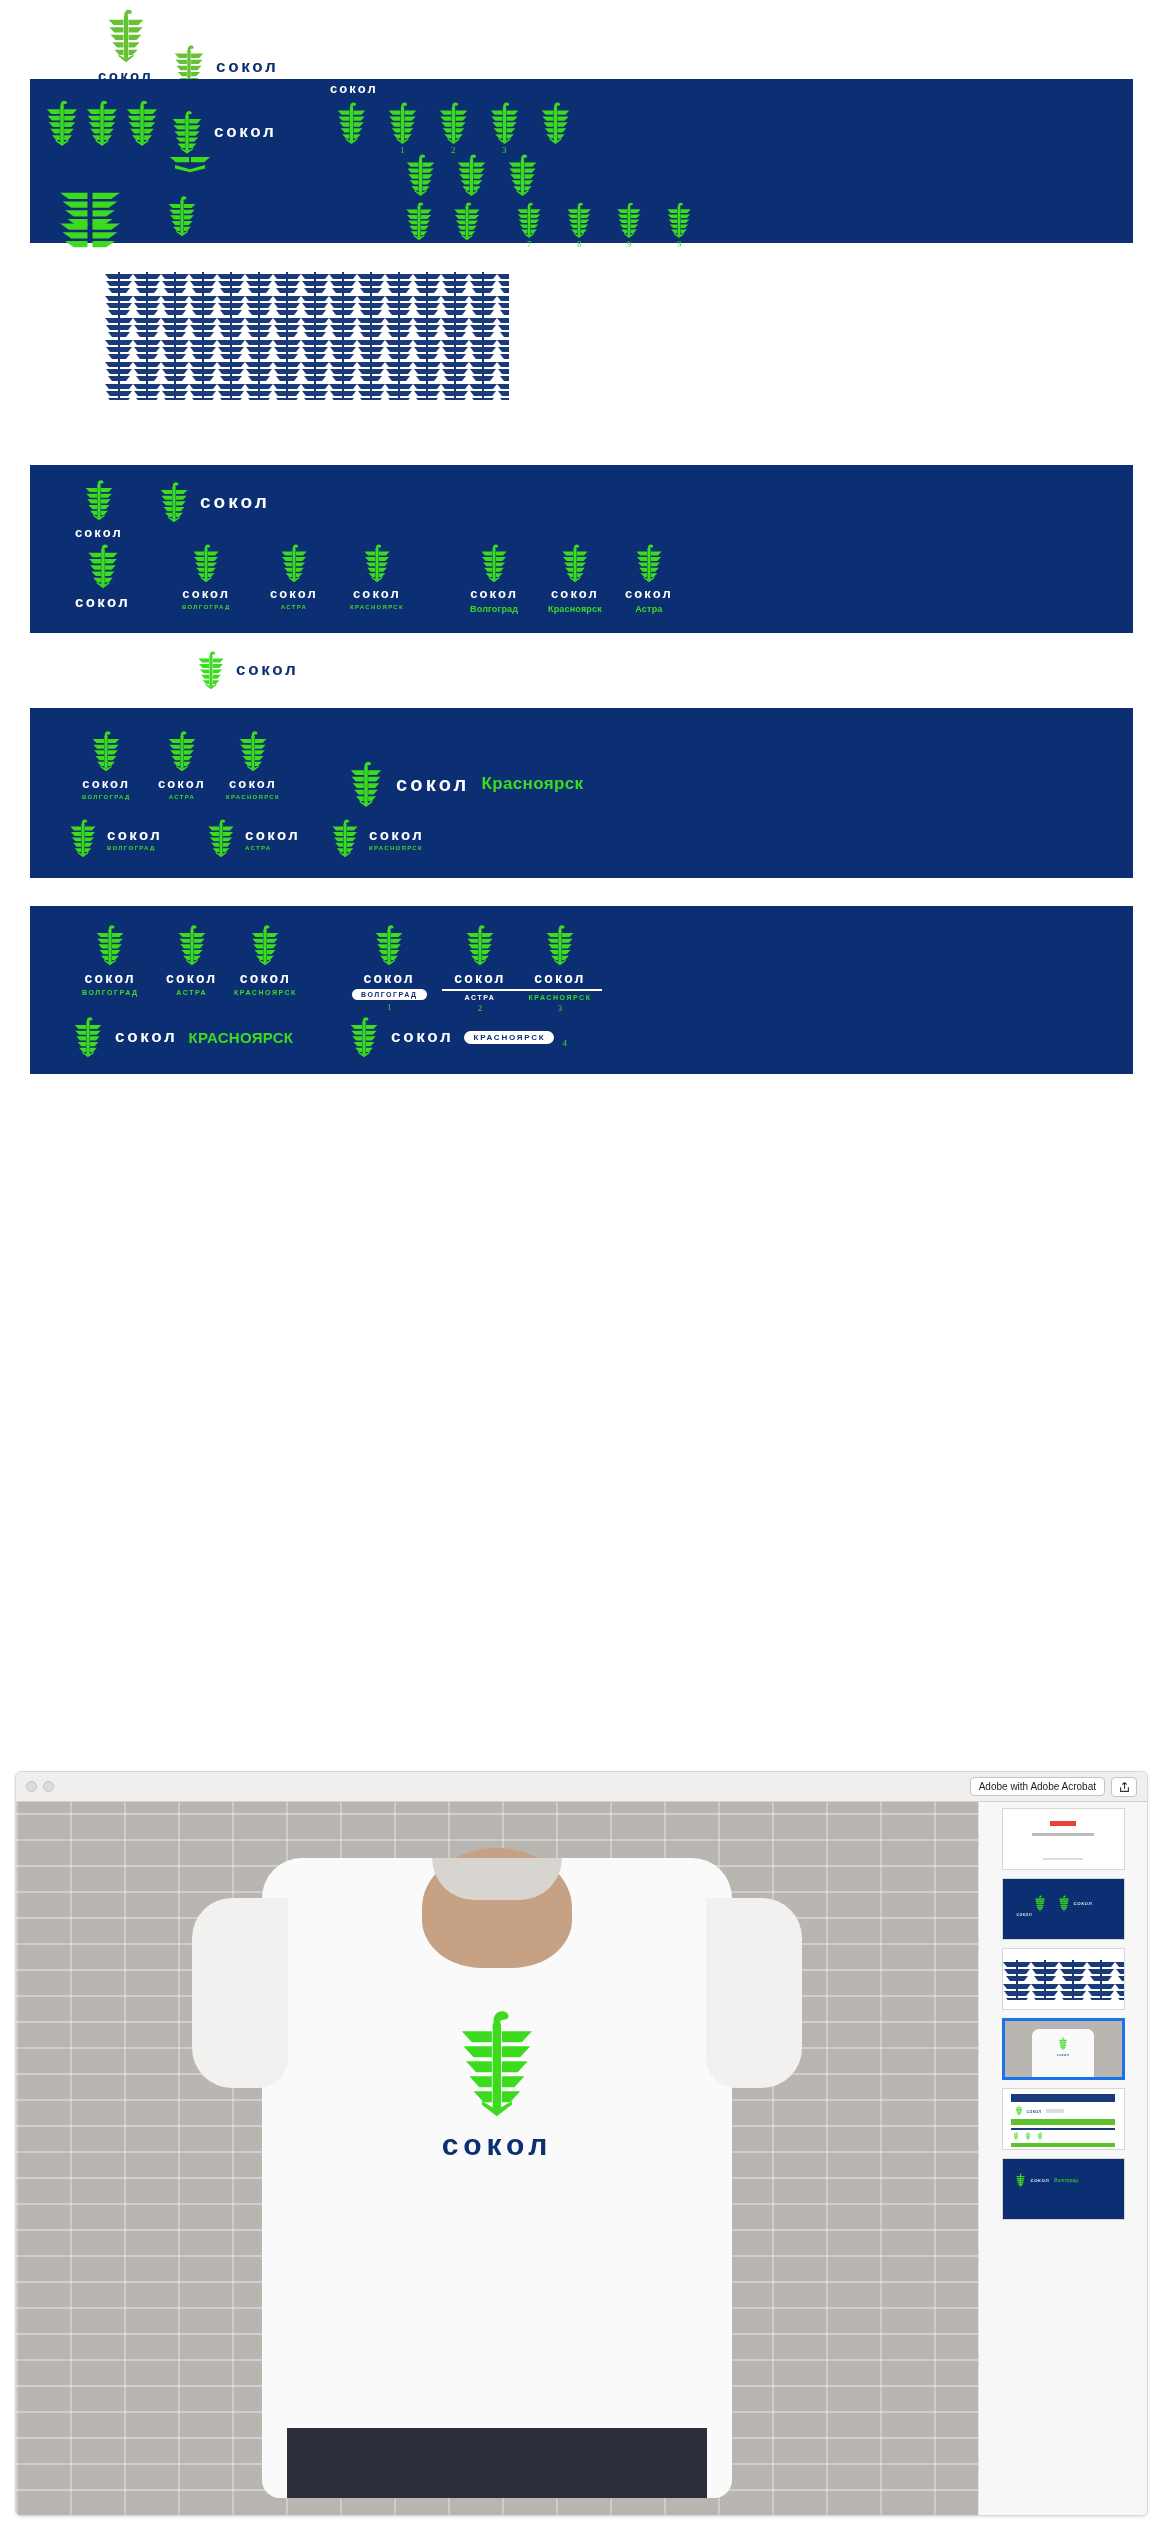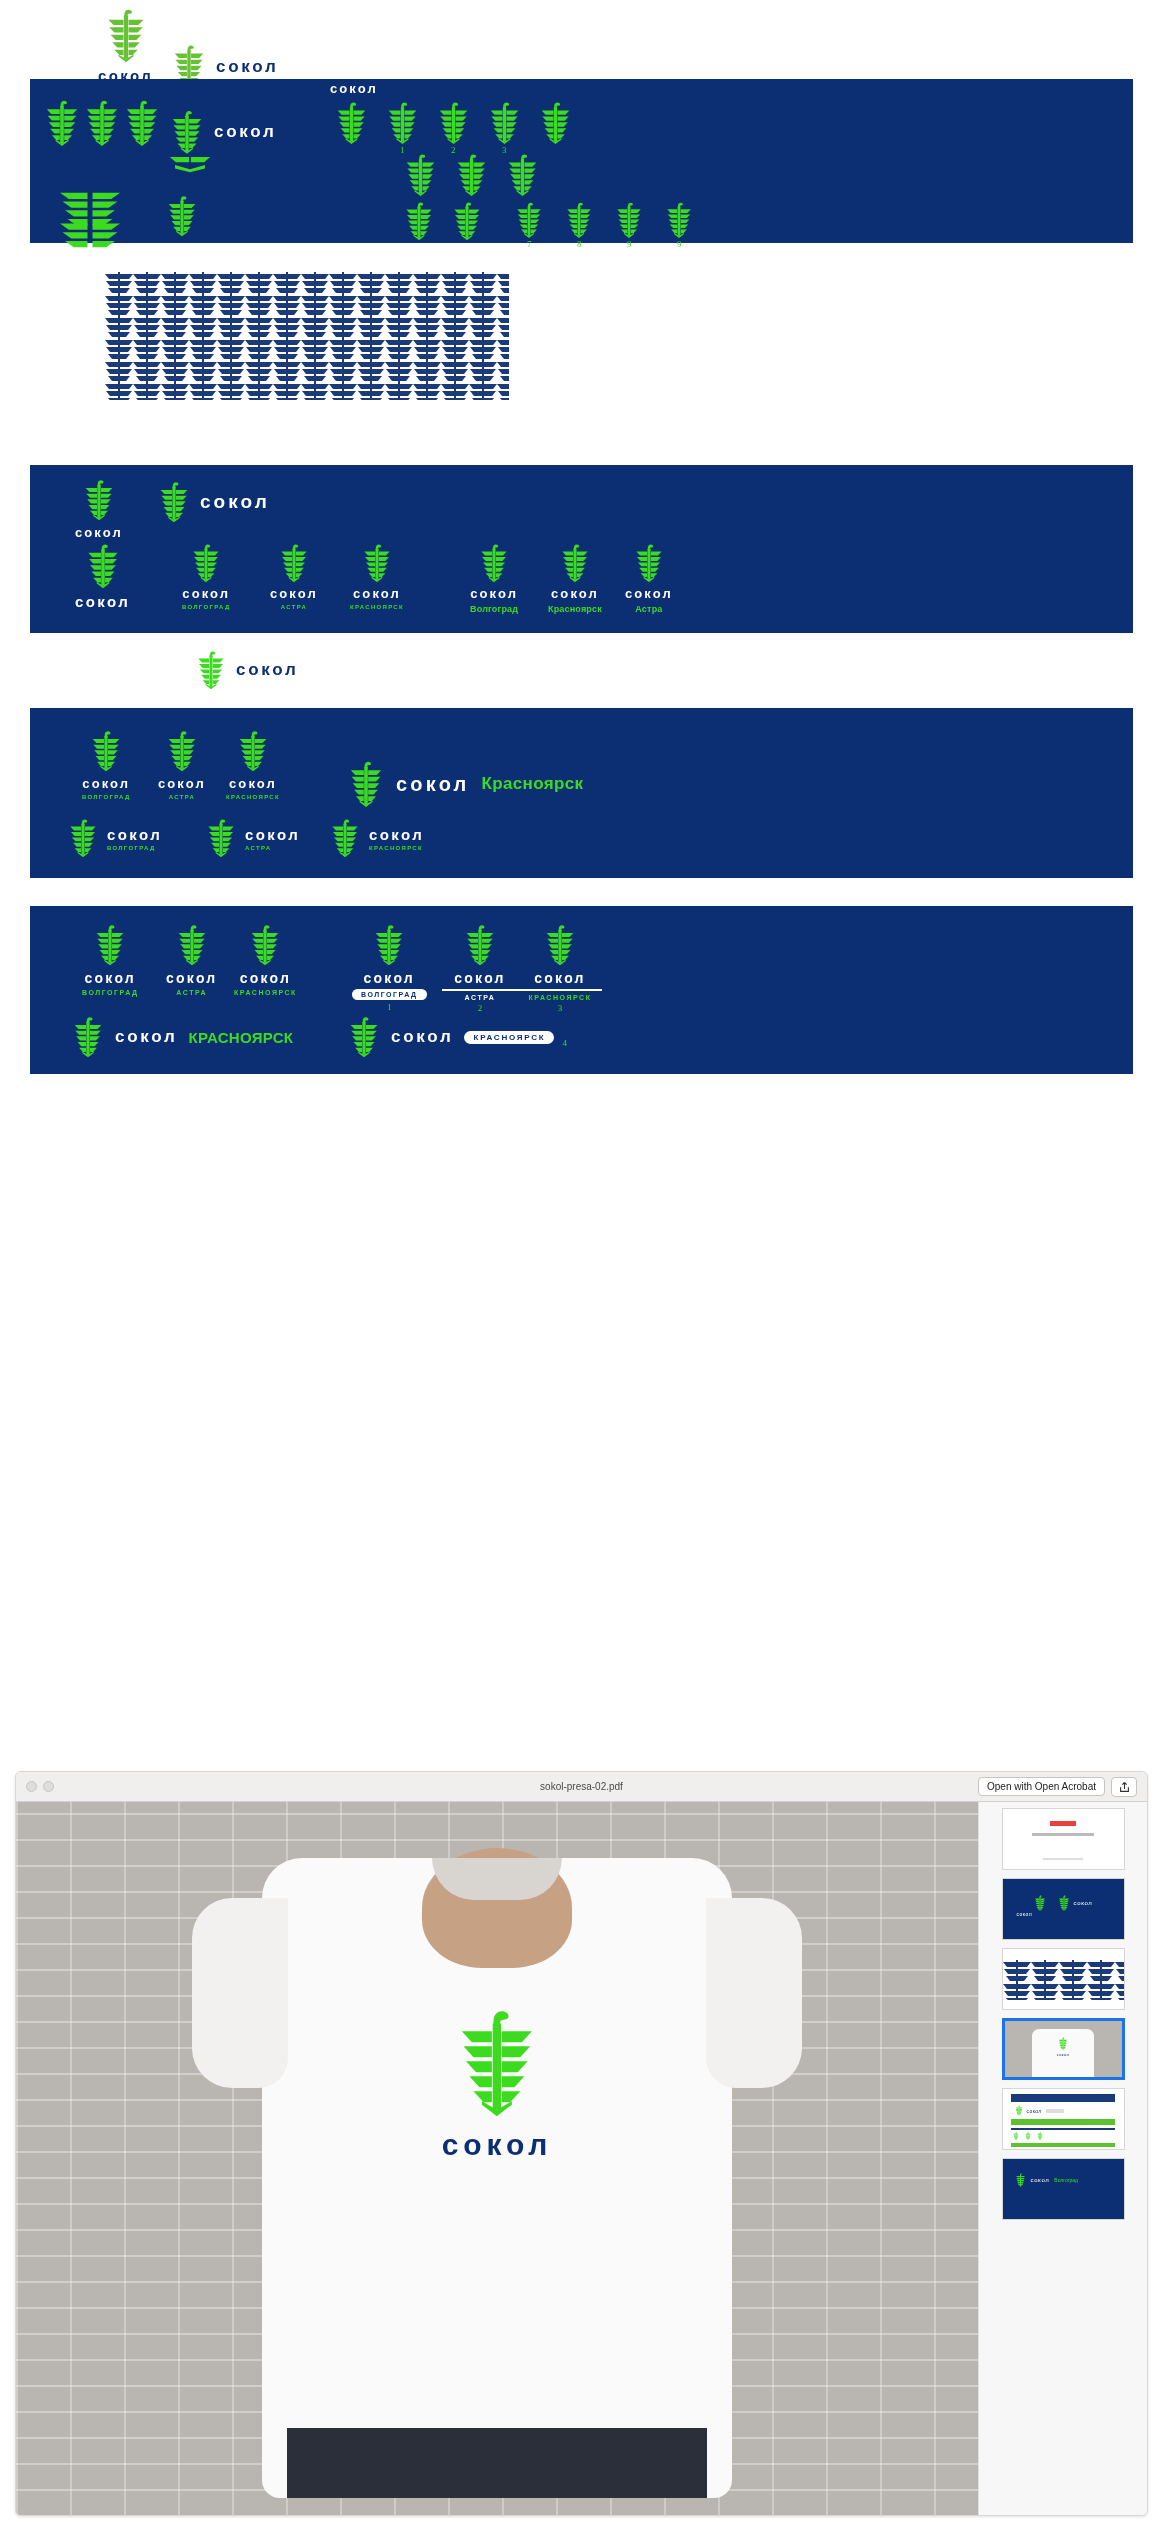--- a/index.html
+++ b/index.html
@@ -490,23 +490,22 @@
       <div class="city city-pill" style="font-size:8px; margin-left:11px;">КРАСНОЯРСК</div>
       <div class="num" style="position:relative; margin-left:8px; top:6px;">4</div>
     </div>
   </div>
 
   <div class="pdf">
 
     <div class="pdf-tool">
       <div class="dot"></div>
       <div class="dot"></div>
-      <div class="pdf-title">sokol-presa-02.pdf</div>
       <div class="pdf-actions">
-        <div class="btn-acrobat">Open with Open Acrobat</div>
+        <div class="btn-acrobat">Adobe with Adobe Acrobat</div>
         <div class="btn-share">
           <svg width="11" height="12" viewBox="0 0 11 12" fill="none" stroke="#333" stroke-width="1.1">
             <path d="M5.5 8V1.5M5.5 1.5L3.3 3.7M5.5 1.5l2.2 2.2"></path>
             <path d="M1.6 6.2v4.2h7.8V6.2"></path>
           </svg>
         </div>
       </div>
     </div>
 
     <div class="pdf-body">

